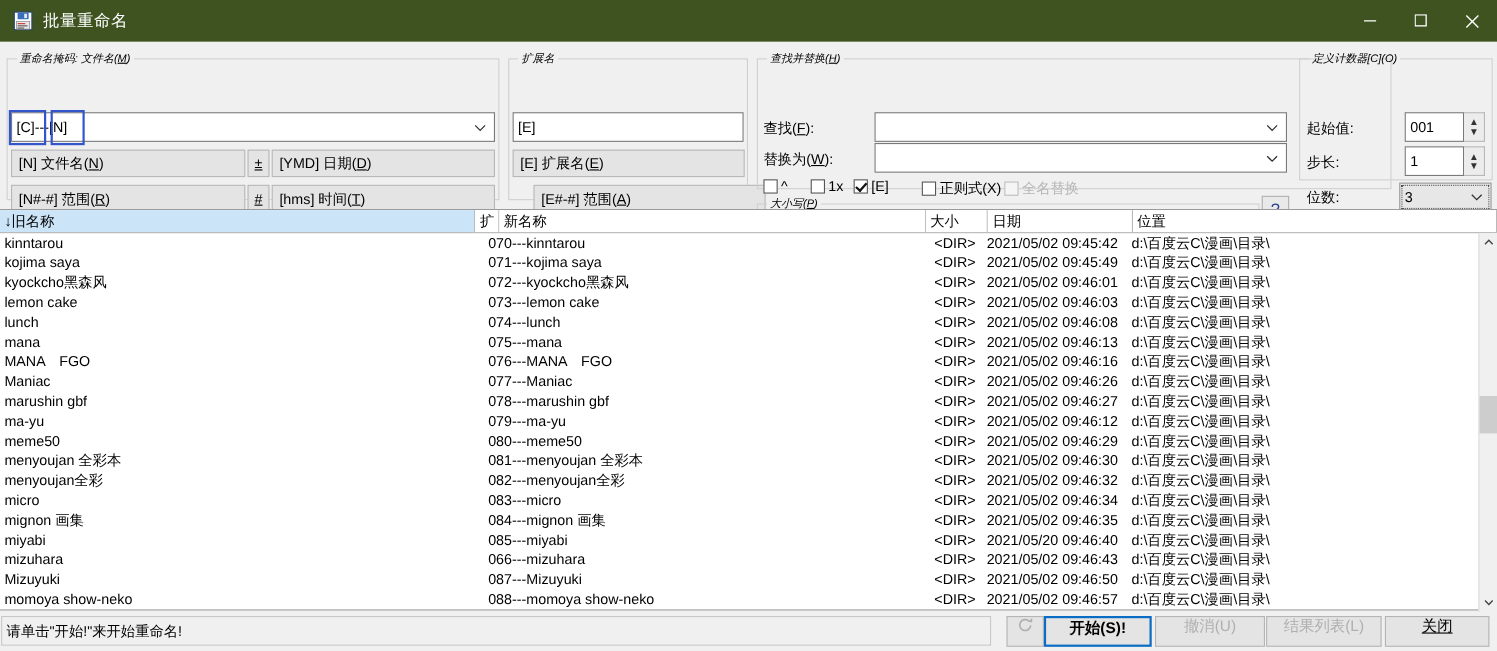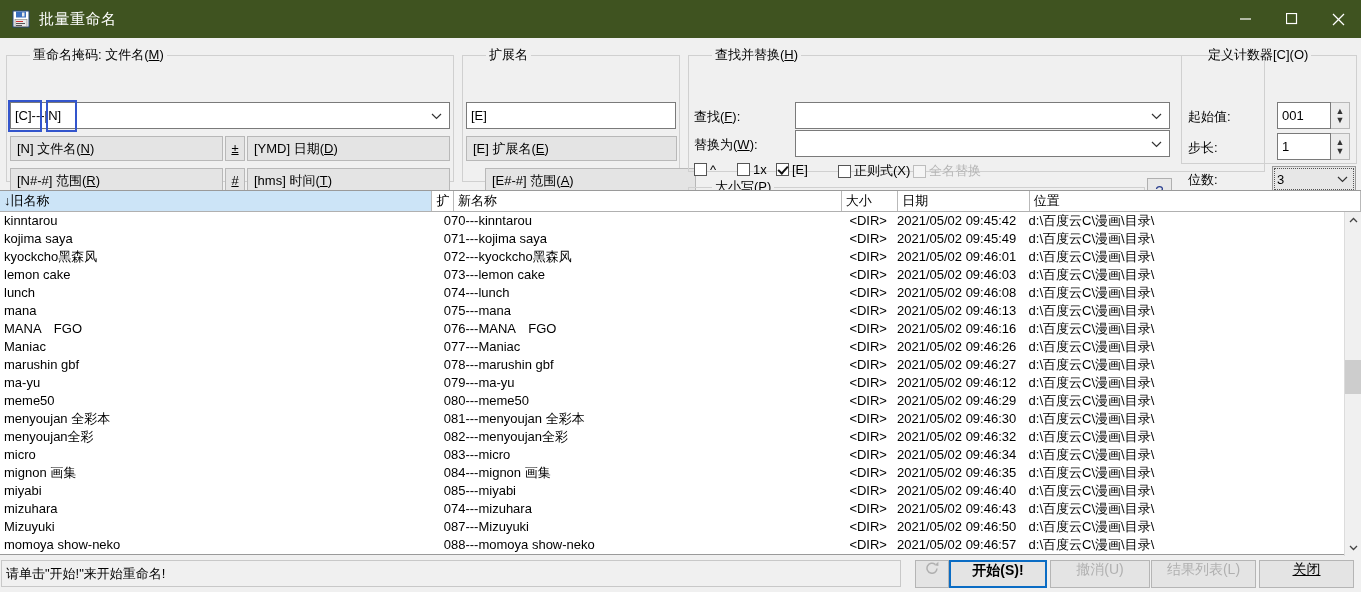--- a/index.html
+++ b/index.html
@@ -24,21 +24,21 @@
   .win-btn{ width:46px;height:38px;display:flex;align-items:center;justify-content:center;color:#fff;}
   .win-btn svg{display:block;}
 
   
   .form-area{ position:relative; height:150px; background:#f0f0f0;}
   fieldset.grp{
     position:absolute; margin:0; padding:0;
     border:1px solid #d0d0d0; background:transparent;
   }
   fieldset.grp > legend{
-    margin-left:23px; padding:0 3px; font-size:13px; color:#000;
+    margin-left:8px; padding:0 3px; font-size:10px; color:#000;font-style:italic;
   }
   .legend-hk{ text-decoration:underline; }
 
   input.txt, .combo{
     border:1px solid #7a7a7a; background:#fff; height:25px;
     font-family:"Liberation Sans",sans-serif; font-size:13px;
     padding:0 4px; color:#000; outline:none;
   }
   .combo{ position:relative; display:flex; align-items:center; }
   .combo .cval{ flex:1; overflow:hidden; white-space:nowrap; }
@@ -442,27 +442,27 @@
         <div class="c-new">084---mignon 画集</div>
         <div class="c-size">&lt;DIR&gt;</div>
         <div class="c-date">2021/05/02 09:46:35</div>
         <div class="c-loc">d:\百度云C\漫画\目录\</div>
       </div>
       <div class="row">
         <div class="c-old">miyabi</div>
         <div class="c-ext"></div>
         <div class="c-new">085---miyabi</div>
         <div class="c-size">&lt;DIR&gt;</div>
-        <div class="c-date">2021/05/02 09:46:40</div>
+        <div class="c-date">2021/05/20 09:46:40</div>
         <div class="c-loc">d:\百度云C\漫画\目录\</div>
       </div>
       <div class="row">
         <div class="c-old">mizuhara</div>
         <div class="c-ext"></div>
-        <div class="c-new">074---mizuhara</div>
+        <div class="c-new">066---mizuhara</div>
         <div class="c-size">&lt;DIR&gt;</div>
         <div class="c-date">2021/05/02 09:46:43</div>
         <div class="c-loc">d:\百度云C\漫画\目录\</div>
       </div>
       <div class="row">
         <div class="c-old">Mizuyuki</div>
         <div class="c-ext"></div>
         <div class="c-new">087---Mizuyuki</div>
         <div class="c-size">&lt;DIR&gt;</div>
         <div class="c-date">2021/05/02 09:46:50</div>

